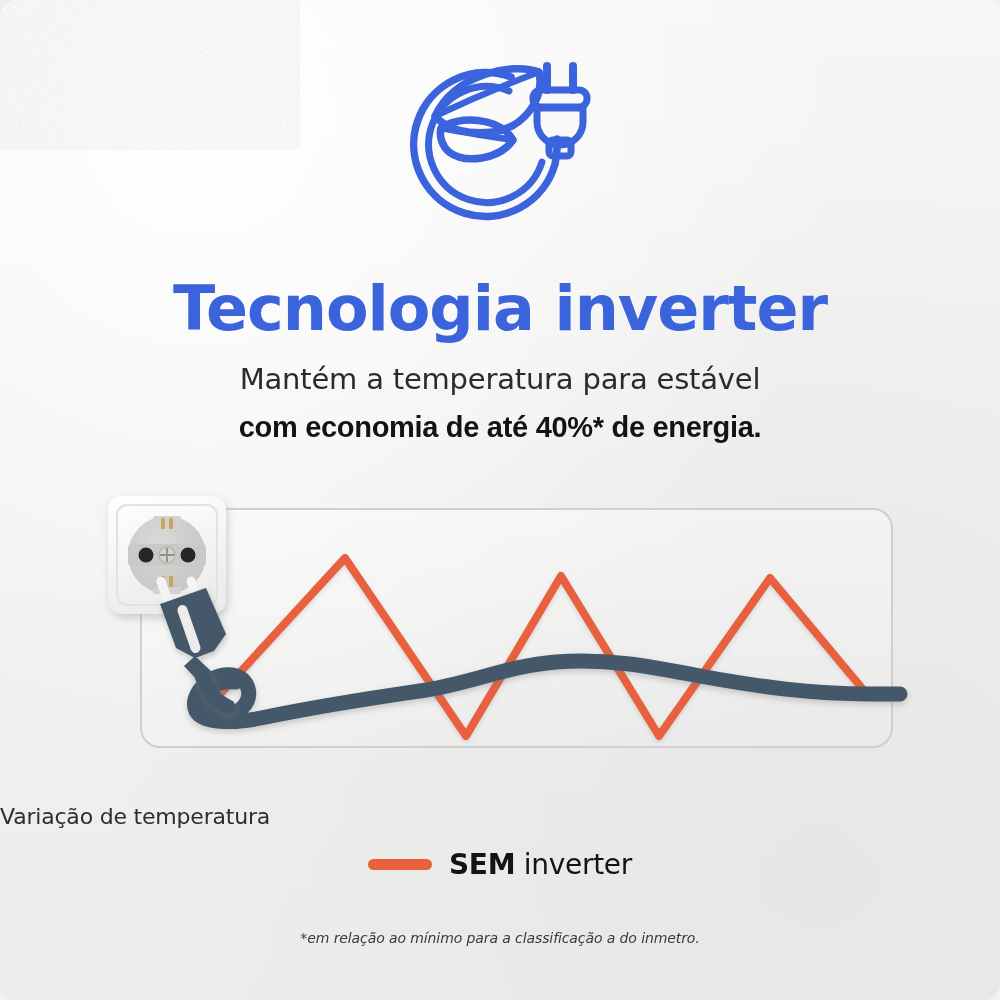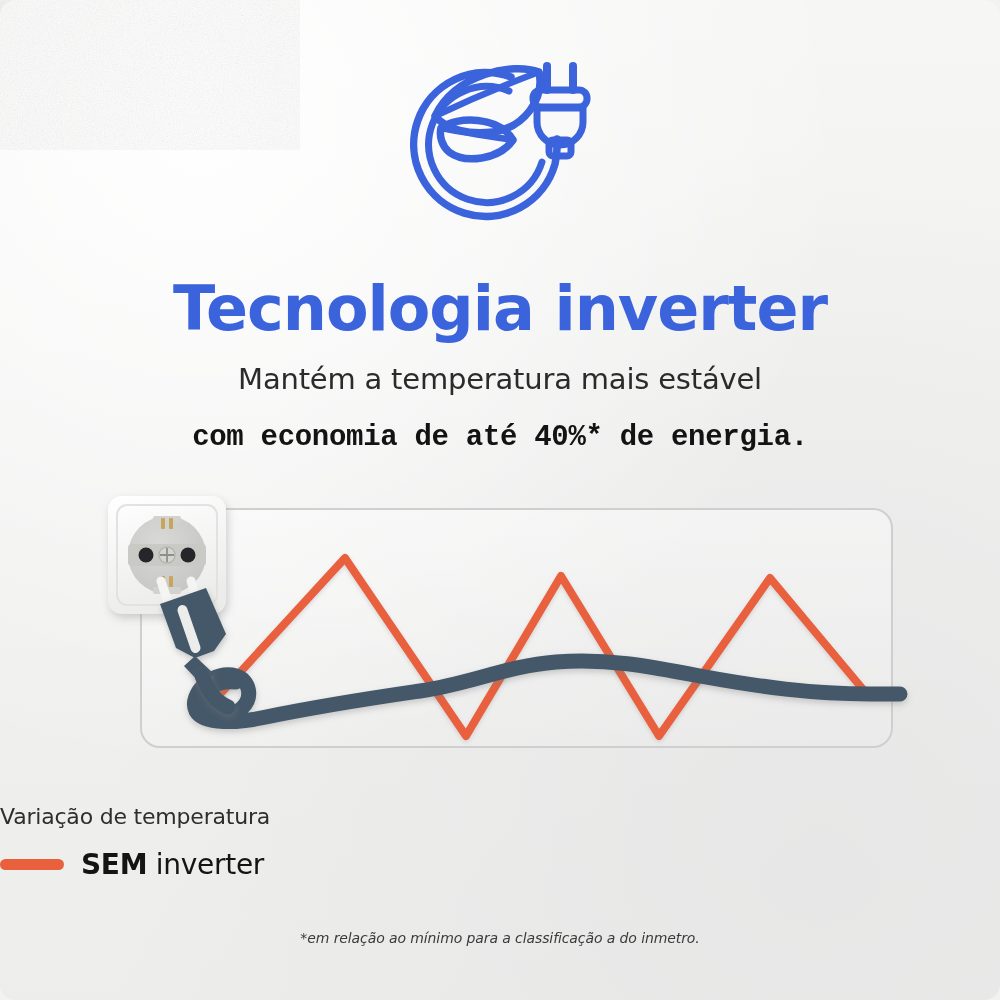--- a/index.html
+++ b/index.html
@@ -54,25 +54,25 @@
   .sub1{
     font-family:"DejaVu Sans", sans-serif;
     font-size:29px;
     font-weight:400;
     color:#2b2b2b;
     margin:0;
     padding-top:22px;
     letter-spacing:-0.2px;
   }
   .sub2{
-    font-family:Liberation Mono, monospace;
+    font-family:Liberation Sans, sans-serif;
     font-size:29px;
     font-weight:700;
     color:#131313;
-    margin:16px;
+    margin:6px;
     padding-top:9px;
     letter-spacing:-0.3px;
   }
 
   
   .chart-frame{
     position:absolute;
     left:140px;top:508px;
     width:753px;height:240px;
     border:2px solid #cfcfcf;
@@ -95,21 +95,21 @@
   .legend-title{
     position:absolute;left:0;right:0;top:804px;
     text-align:left;
     font-size:22px;
     color:#2e2e2e;
     font-weight:400;
     letter-spacing:-0.2px;
   }
   .legend-row{
     position:absolute;left:0;right:0;top:848px;
-    display:flex;justify-content:space-between;align-items:center;
+    display:flex;justify-content:center;align-items:center;
     gap:58px;
   }
   .legend-item{
     display:flex;align-items:center;gap:17px;
   }
   .swatch{
     width:64px;height:11px;border-radius:6px;display:block;
   }
   .legend-label{
     font-size:28px;color:#141414;white-space:nowrap;letter-spacing:-0.3px;
@@ -191,21 +191,21 @@
 
         <path d="M 142 64 L 188 64 L 188 78 A 23 23 0 0 1 142 78 Z" stroke-width="7"></path>
 
         <rect x="154" y="96" width="22" height="16" rx="4" stroke-width="7"></rect>
       </g>
     </svg>
   </div>
 
   <div class="headline">
     <h1 class="title" style="color:#3b64dc">Tecnologia inverter</h1>
-    <p class="sub1">Mantém a temperatura mais estável</p>
+    <p class="sub1">Mantém a temperatura para estável</p>
     <p class="sub2">com economia de até 40%* de energia.</p>
   </div>
 
   <div class="chart-frame"></div>
 
   <svg class="chart-svg" viewBox="0 0 1000 300" xmlns="http://www.w3.org/2000/svg">
     <defs>
       <filter id="softshadow" x="-20%" y="-20%" width="140%" height="160%">
         <feDropShadow dx="0" dy="3" stdDeviation="3" flood-color="#7a7a7a" flood-opacity="0.35"></feDropShadow>
       </filter>

